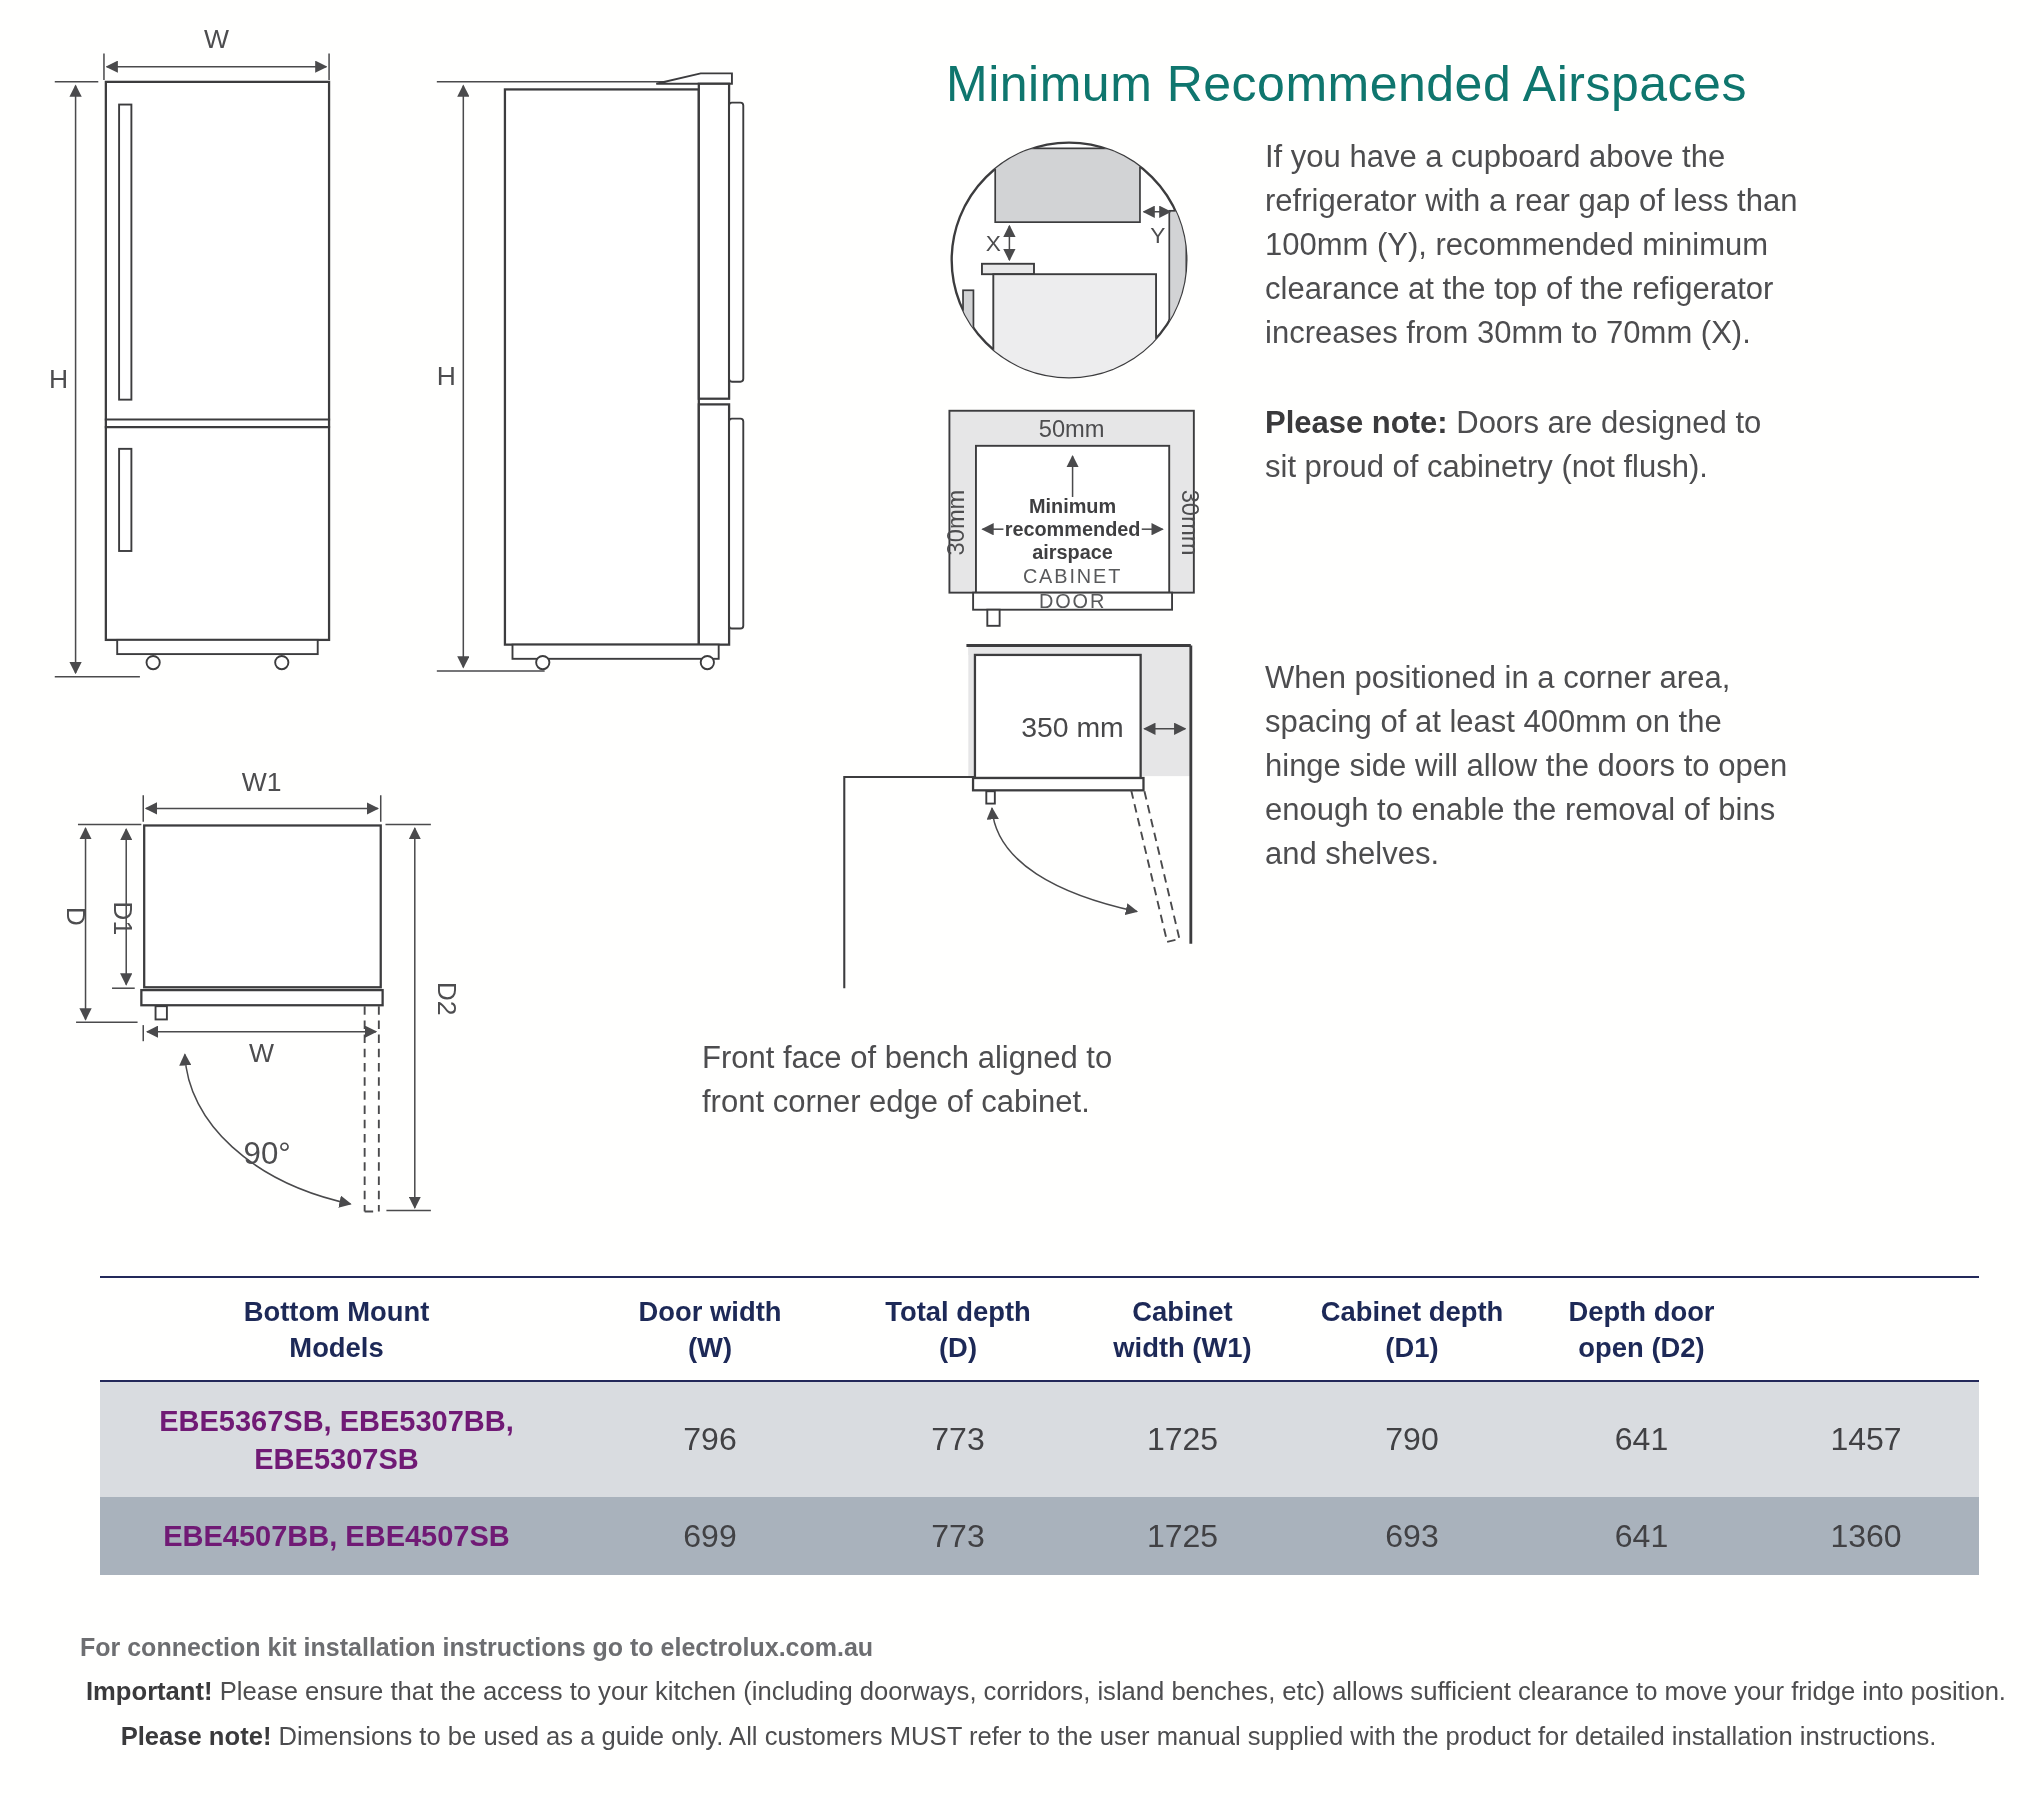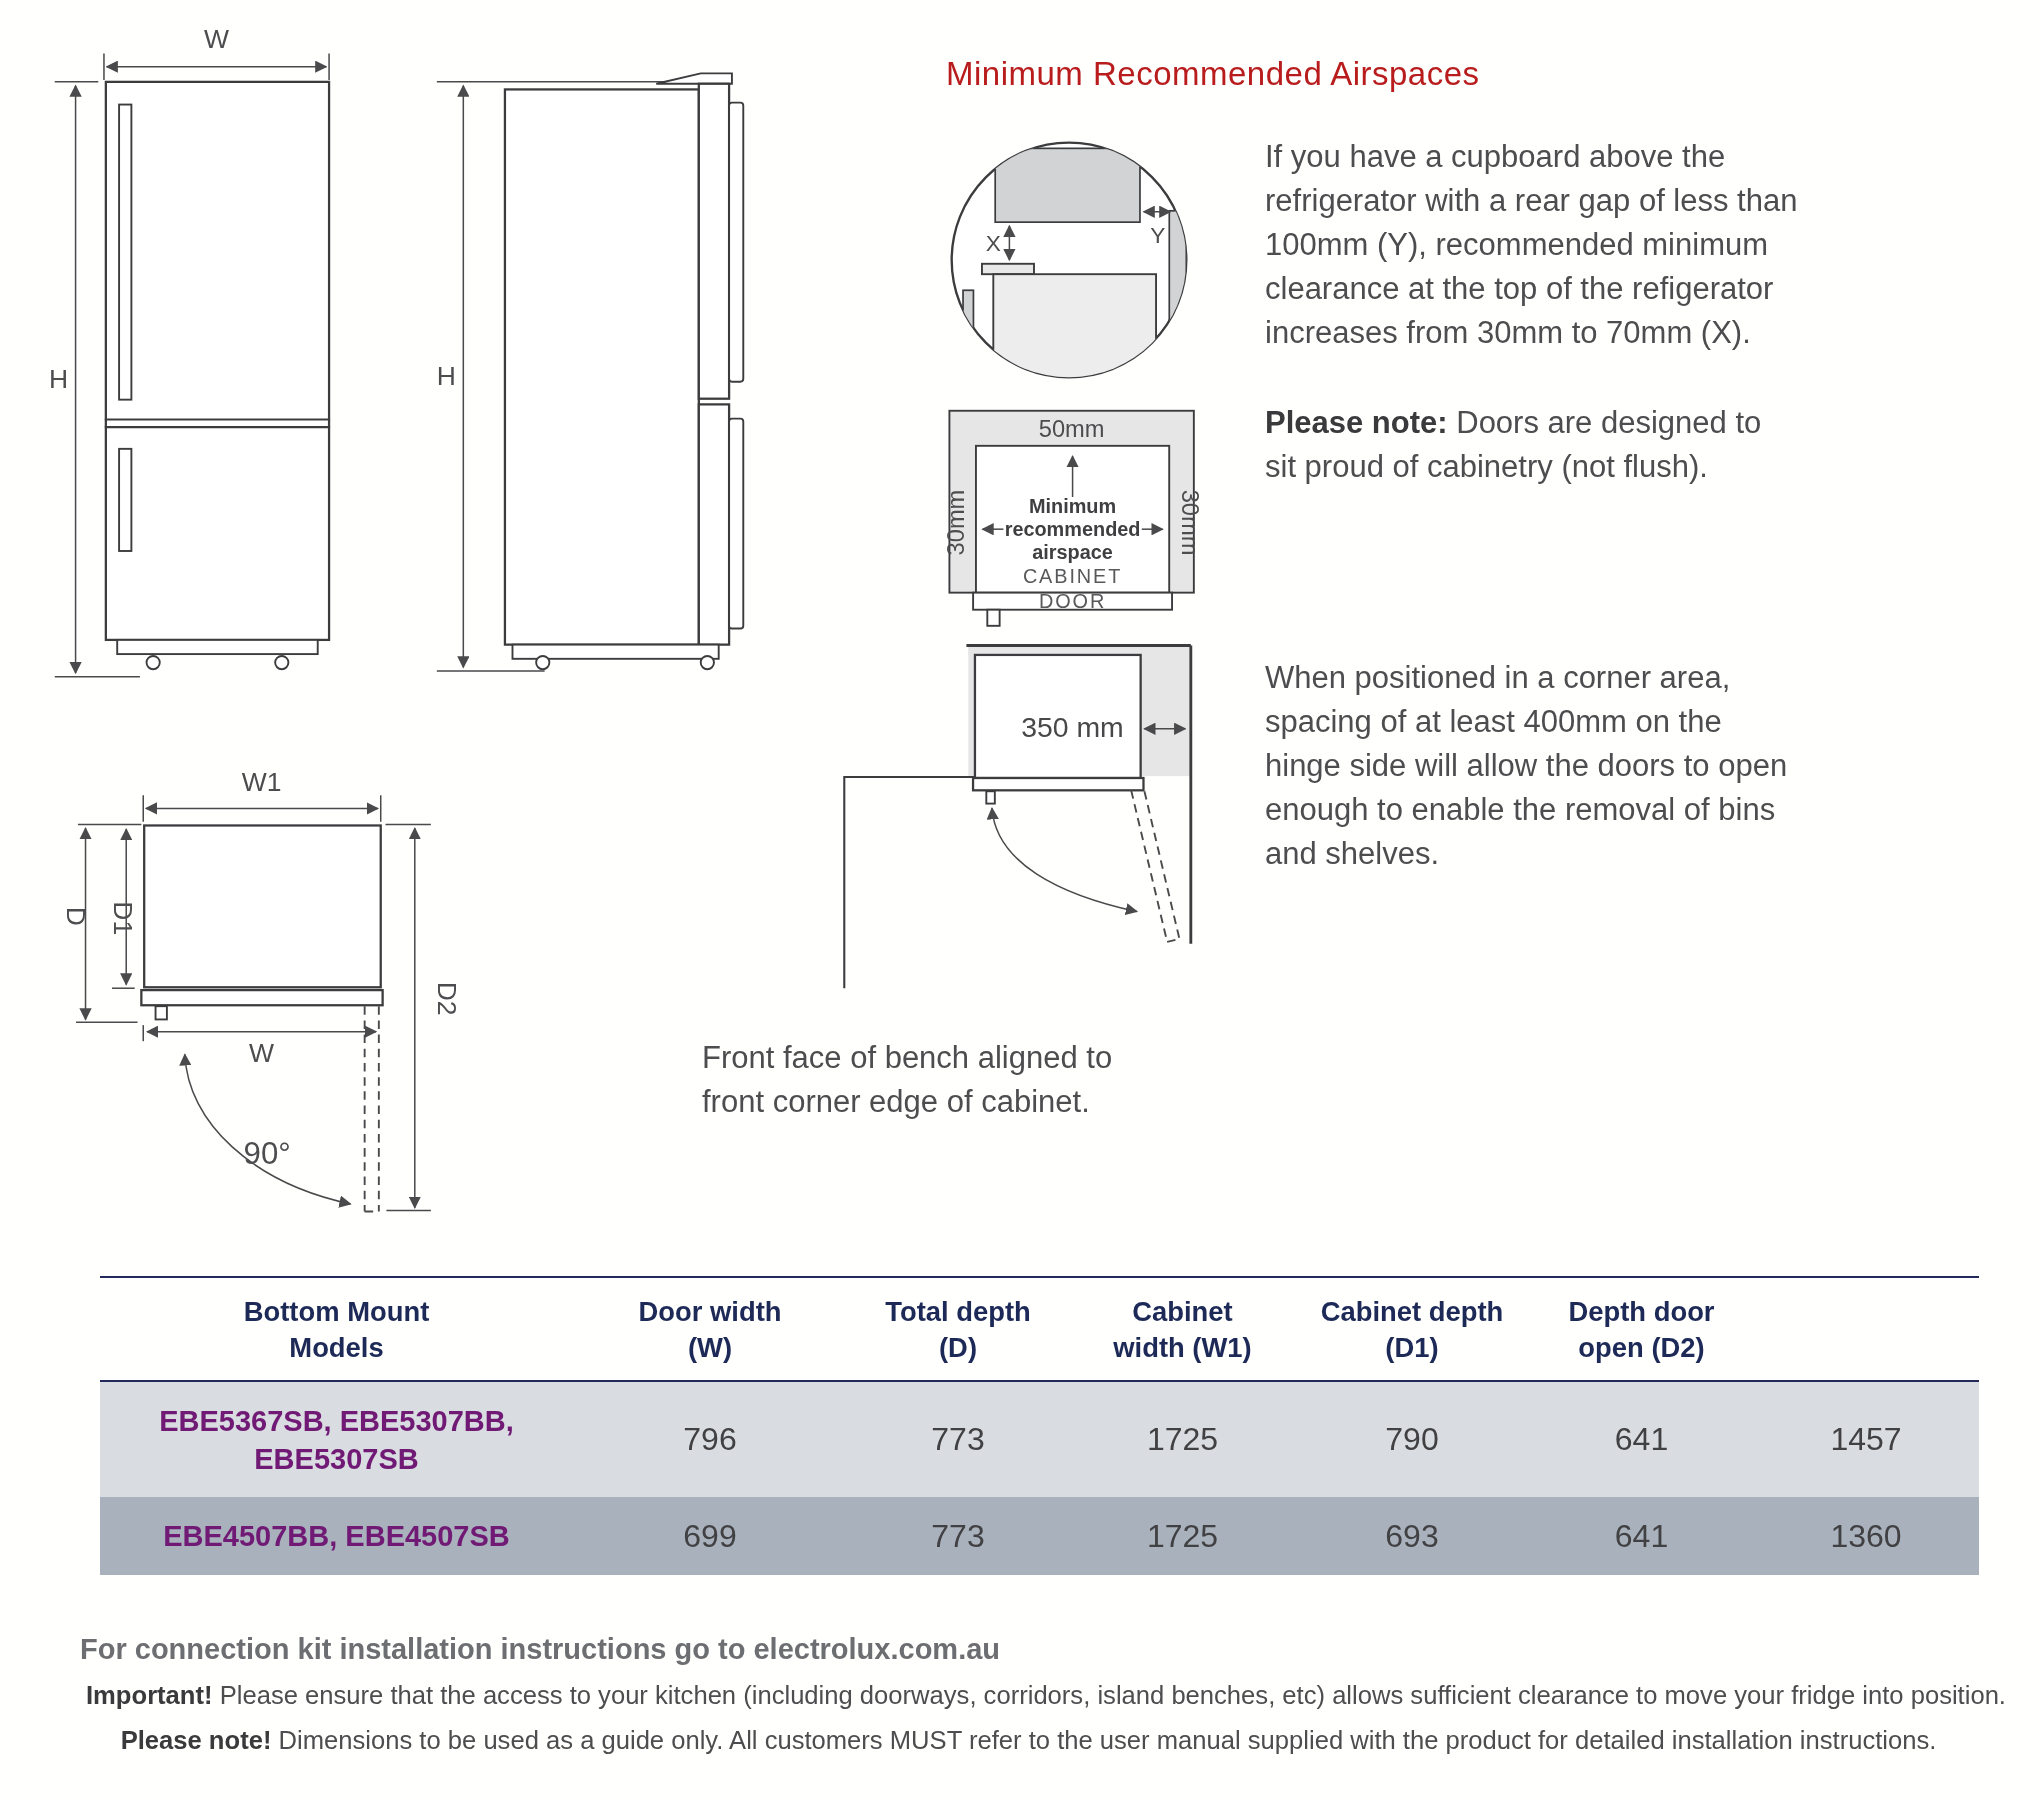--- a/index.html
+++ b/index.html
@@ -21,21 +21,21 @@
   .ln-thick{stroke:#3c3c3e;stroke-width:3;fill:none;}
   .dim{stroke:#4a4a4c;stroke-width:1.6;fill:none;}
   .dash{stroke:#4a4a4c;stroke-width:2;fill:none;stroke-dasharray:9 6;}
   .arr{marker-start:url(#ah);marker-end:url(#ah);}
   .arrE{marker-end:url(#ah);}
   .dlabel{fill:#4d4d4f;font-size:28px;}
   .dlabel-sm{fill:#4d4d4f;font-size:24px;}
   .center{text-anchor:middle;}
 
   
-  .main-title{left:946px;top:55px;font-size:33px;color:#b91c1c;letter-spacing:0.5px;}
+  .main-title{left:946px;top:55px;font-size:50px;color:#0f766e;letter-spacing:0.5px;}
   .para{font-size:31px;line-height:44px;color:#4d4d4f;white-space:pre-line;}
   .para-cupboard{left:1265px;top:135px;width:549px;}
   .para-note{left:1265px;top:401px;width:530px;white-space:normal;}
   .para-note b{color:#3a3a3c;font-weight:bold;}
   .para-corner{left:1265px;top:656px;width:558px;}
   .caption{left:702px;top:1036px;width:454px;font-size:31px;line-height:44px;color:#4d4d4f;white-space:pre-line;}
 
   
   .spec-table{left:80px;top:1276px;width:1879px;padding-left:20px;}
   .t-grid{display:grid;grid-template-columns:473px 274px 222px 227px 232px 227px 222px;}
@@ -43,21 +43,21 @@
   .th{display:flex;flex-direction:column;align-items:center;justify-content:center;
       color:#1d2957;font-weight:bold;font-size:27.4px;line-height:36px;text-align:center;}
   .trow{align-items:center;}
   .trow-light{background:#d9dce0;min-height:115px;}
   .trow-dark{background:#a9b2bc;min-height:78px;}
   .td{text-align:center;font-size:32px;color:#414144;}
   .td.models{font-weight:bold;color:#701a75;font-size:29px;line-height:38px;max-width:416px;margin:0 auto;text-align:center;}
 
   
   .footer{left:80px;top:1633px;width:1891px;}
-  .f-kit{margin:0 0 15px 0;font-size:29px;font-weight:bold;color:#6d6e71;}
+  .f-kit{margin:0 0 15px 0;font-size:25px;font-weight:bold;color:#6d6e71;}
   .f-line{margin:0 0 16px 6px;font-size:25.6px;color:#4d4d4f;white-space:nowrap;text-align:center;}
   .f-line b{color:#3a3a3c;}
 </style>
 </head>
 <body>
 
 <div class="canvas">
 
   <svg class="abs" style="left:47px;top:26.5px;" width="322" height="681" viewBox="0 0 340 720">
     <defs>

